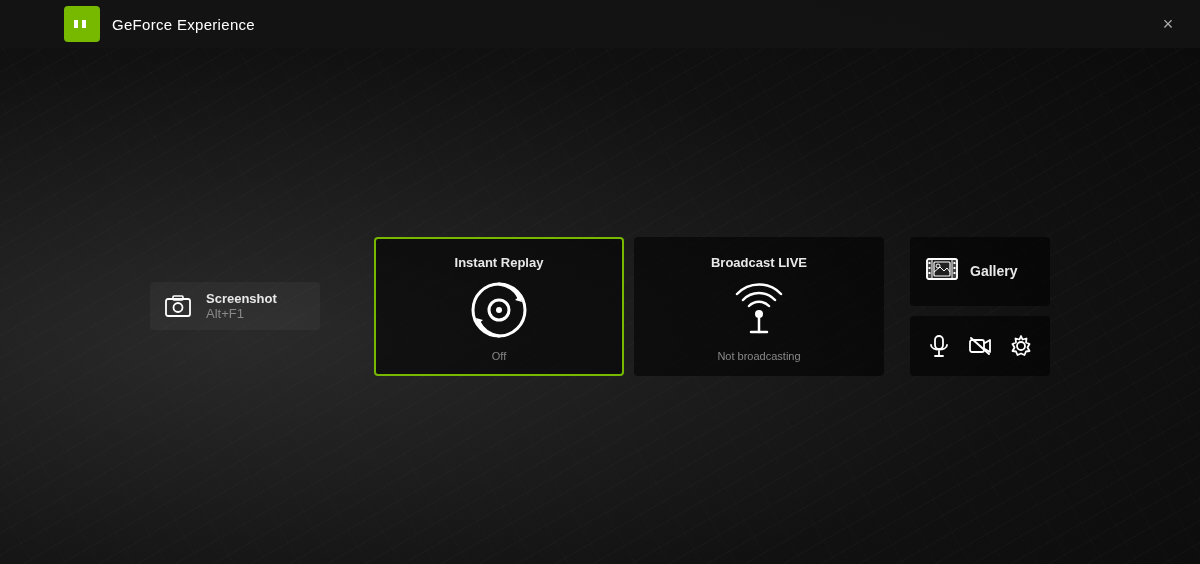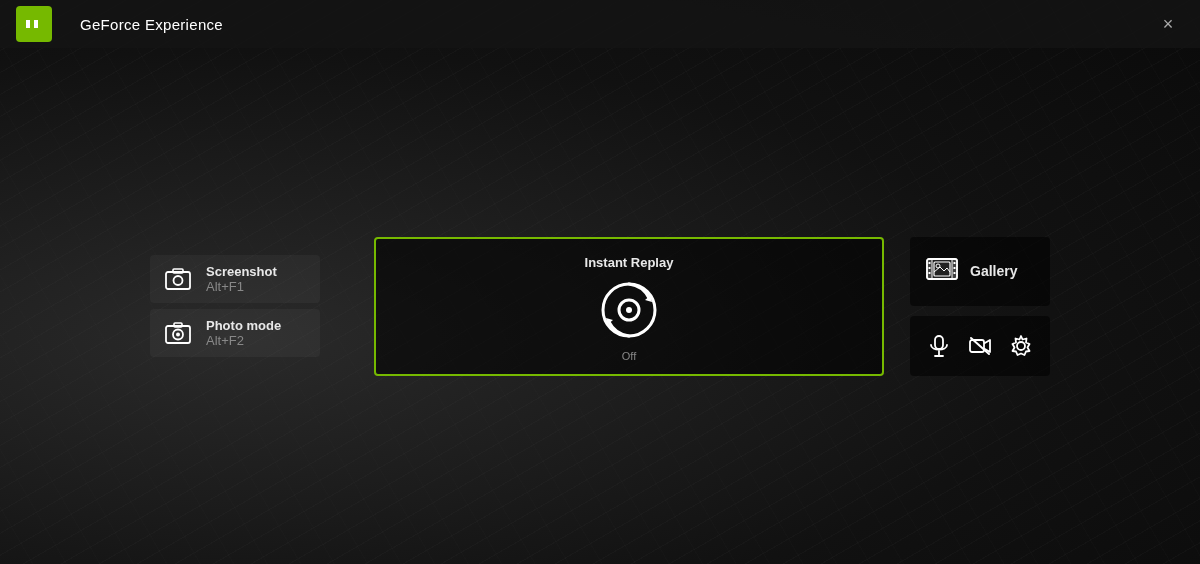--- a/index.html
+++ b/index.html
@@ -51,21 +51,22 @@
       justify-content: space-between;
       padding: 0 16px;
       height: 48px;
       background: rgba(20,20,20,0.85);
       flex-shrink: 0;
     }
 
     .titlebar-left {
       display: flex;
       align-items: center;
-      gap: 28px;
+      gap: 12px;
+      margin-left: 48px;
     }
 
     .nvidia-logo {
       width: 36px;
       height: 36px;
       background: #76b900;
       border-radius: 4px;
       display: flex;
       align-items: center;
       justify-content: center;
@@ -305,34 +306,20 @@
               <circle cx="13" cy="12.5" r="4.5" stroke="white" stroke-width="1.8" fill="none"></circle>
               <rect x="8" y="1" width="10" height="4" rx="1" stroke="white" stroke-width="1.6" fill="none"></rect>
             </svg>
           </div>
           <div class="list-item-text">
             <span class="list-item-name">Screenshot</span>
             <span class="list-item-shortcut">Alt+F1</span>
           </div>
         </div>
 
-        <div class="list-item">
-          <div class="list-icon">
-            <svg width="26" height="22" viewBox="0 0 26 22" fill="none">
-              <rect x="1" y="4" width="24" height="17" rx="2" stroke="white" stroke-width="1.8" fill="none"></rect>
-              <circle cx="13" cy="12.5" r="5" stroke="white" stroke-width="1.8" fill="none"></circle>
-              <circle cx="13" cy="12.5" r="2" fill="white"></circle>
-              <rect x="9" y="1" width="8" height="4" rx="1" stroke="white" stroke-width="1.6" fill="none"></rect>
-            </svg>
-          </div>
-          <div class="list-item-text">
-            <span class="list-item-name">Photo mode</span>
-            <span class="list-item-shortcut">Alt+F2</span>
-          </div>
-        </div>
 
 
       </div>
 
       <div class="cards-area">
 
         <div class="feature-card active">
           <span class="feature-card-title">Instant Replay</span>
           <div class="feature-icon">
             <svg width="64" height="64" viewBox="0 0 64 64" fill="none">
@@ -344,20 +331,35 @@
               <polygon points="54,17 55,24 48,22" fill="white"></polygon>
 
               <path d="M32 58 A26 26 0 0 1 12 44" stroke="white" stroke-width="3" fill="none" stroke-linecap="round"></path>
               <polygon points="10,47 9,40 16,42" fill="white"></polygon>
             </svg>
           </div>
           <span class="feature-card-status">Off</span>
         </div>
 
 
+        <div class="feature-card">
+          <span class="feature-card-title">Broadcast LIVE</span>
+          <div class="feature-icon">
+            <svg width="64" height="64" viewBox="0 0 64 64" fill="none">
+
+              <circle cx="32" cy="36" r="4" fill="white"></circle>
+              <path d="M22 28 A14 14 0 0 1 42 28" stroke="white" stroke-width="2.5" fill="none" stroke-linecap="round"></path>
+              <path d="M16 22 A22 22 0 0 1 48 22" stroke="white" stroke-width="2.5" fill="none" stroke-linecap="round"></path>
+              <path d="M10 16 A30 30 0 0 1 54 16" stroke="white" stroke-width="2.5" fill="none" stroke-linecap="round"></path>
+              <line x1="32" y1="40" x2="32" y2="54" stroke="white" stroke-width="2.5" stroke-linecap="round"></line>
+              <line x1="24" y1="54" x2="40" y2="54" stroke="white" stroke-width="2.5" stroke-linecap="round"></line>
+            </svg>
+          </div>
+          <span class="feature-card-status">Not broadcasting</span>
+        </div>
 
       </div>
 
       <div class="right-panel">
 
         <div class="gallery-card">
           <div class="gallery-icon">
             <svg width="32" height="28" viewBox="0 0 32 28" fill="none">
 
               <rect x="1" y="4" width="30" height="20" rx="2" stroke="white" stroke-width="1.8" fill="rgba(255,255,255,0.1)"></rect>

